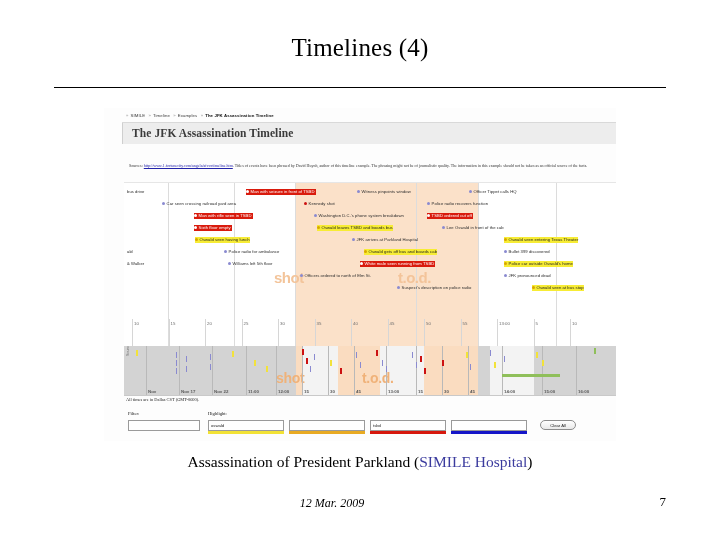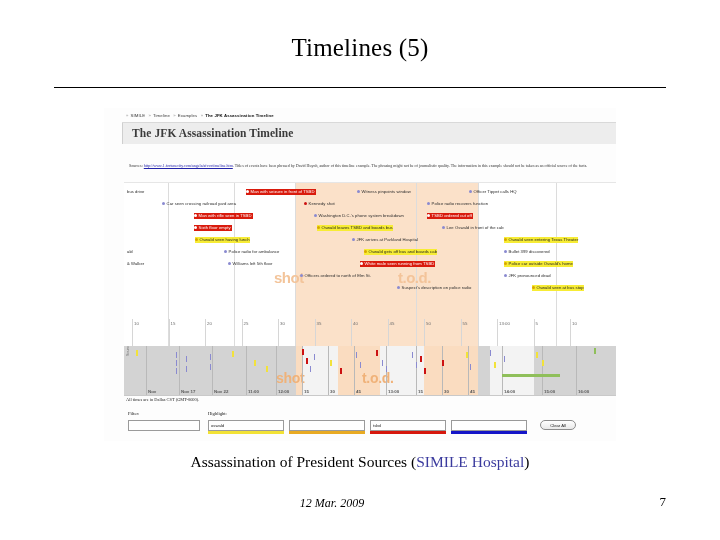--- a/index.html
+++ b/index.html
@@ -325,21 +325,21 @@
     font-size: 4.2px;
     color: #222;
     text-align: center;
     padding-top: 2.4px;
     box-sizing: border-box;
   }
 </style>
 </head>
 <body>
 
-<div class="slide-title">Timelines (5)</div>
+<div class="slide-title">Timelines (4)</div>
 <div class="title-rule"></div>
 
 <div class="shot">
   <div class="shot-inner">
 
     <div class="breadcrumb">
       <span class="sep">»</span><span>SIMILE</span>
       <span class="sep">»</span><span>Timeline</span>
       <span class="sep">»</span><span>Examples</span>
       <span class="sep">»</span><span class="cur">The JFK Assassination Timeline</span>
@@ -526,17 +526,17 @@
       <div class="ctrl-box" style="left:325px;width:76px;"></div>
       <div class="ctrl-bar" style="left:325px;width:76px;background:#1515c8;"></div>
 
       <div class="btn-clear" style="left:414px;width:36px;">Clear All</div>
     </div>
 
   </div>
 </div>
 
 <div class="slide-caption">
-  <span>Assassination of President Sources (</span><span class="lnk">SIMILE Hospital</span><span>)</span>
+  <span>Assassination of President Parkland (</span><span class="lnk">SIMILE Hospital</span><span>)</span>
 </div>
 
 <div class="footer-date">12 Mar. 2009</div>
 <div class="footer-page">7</div>
 
 </body></html>

